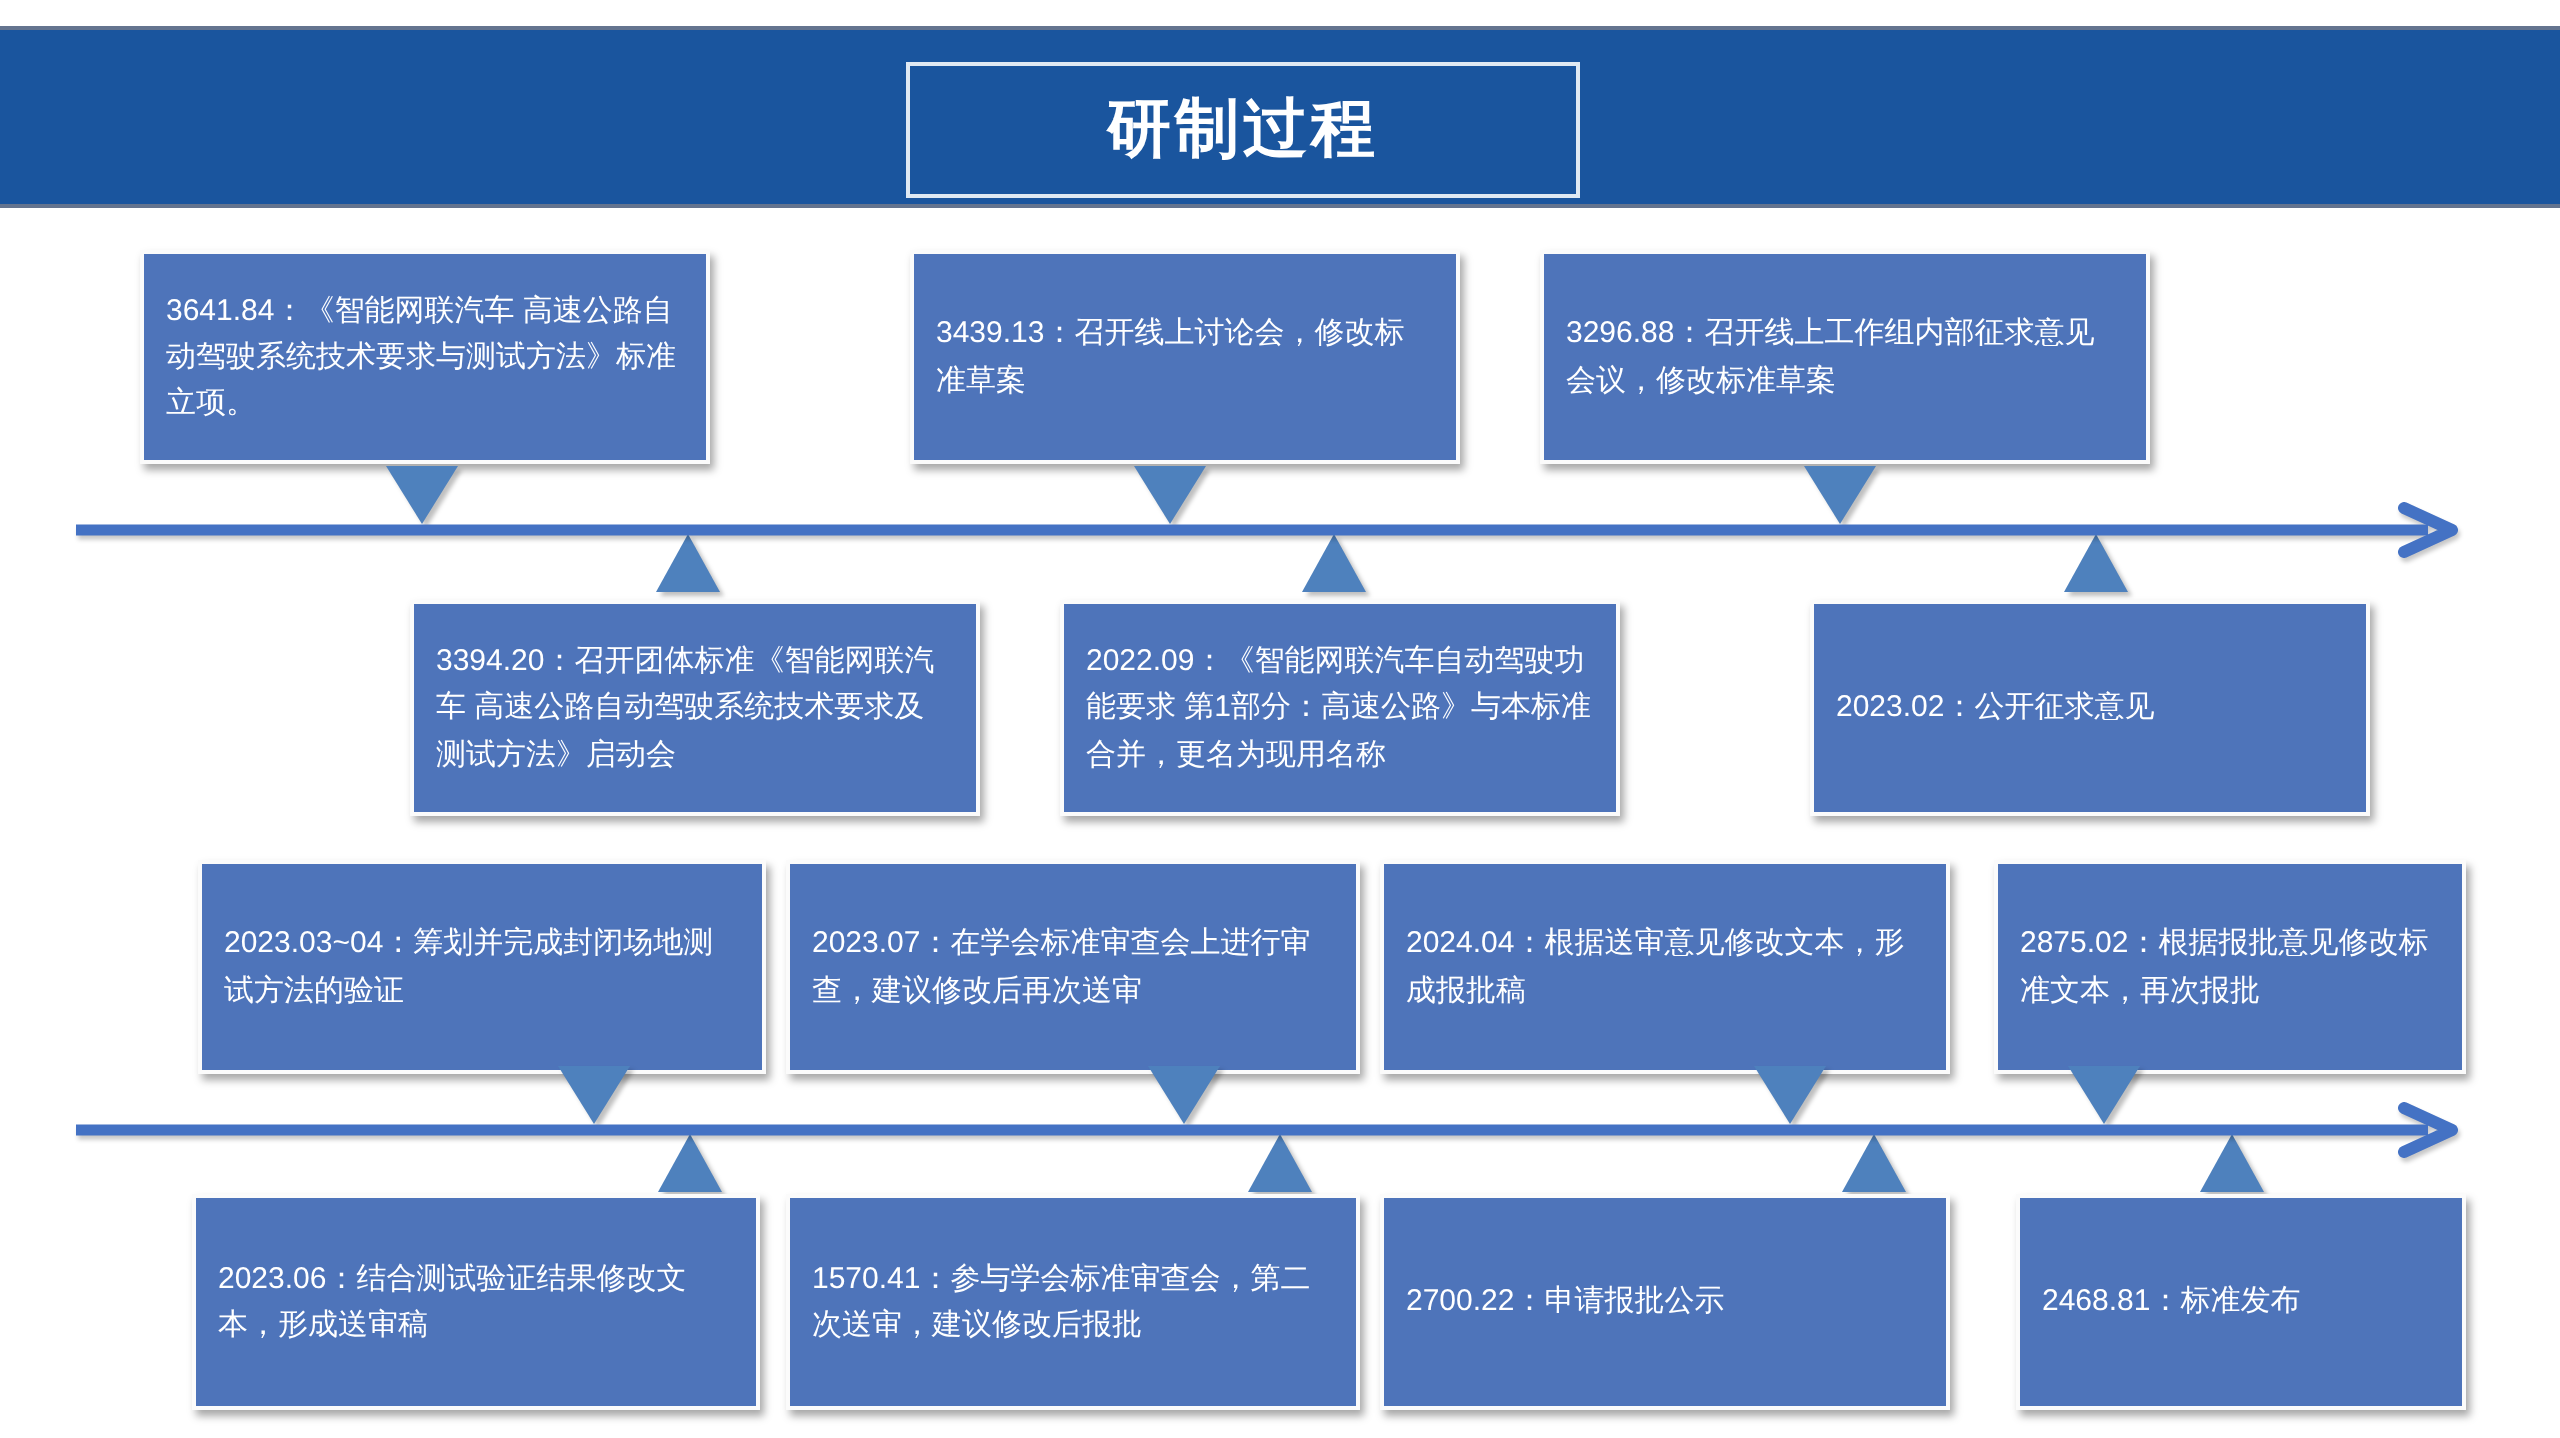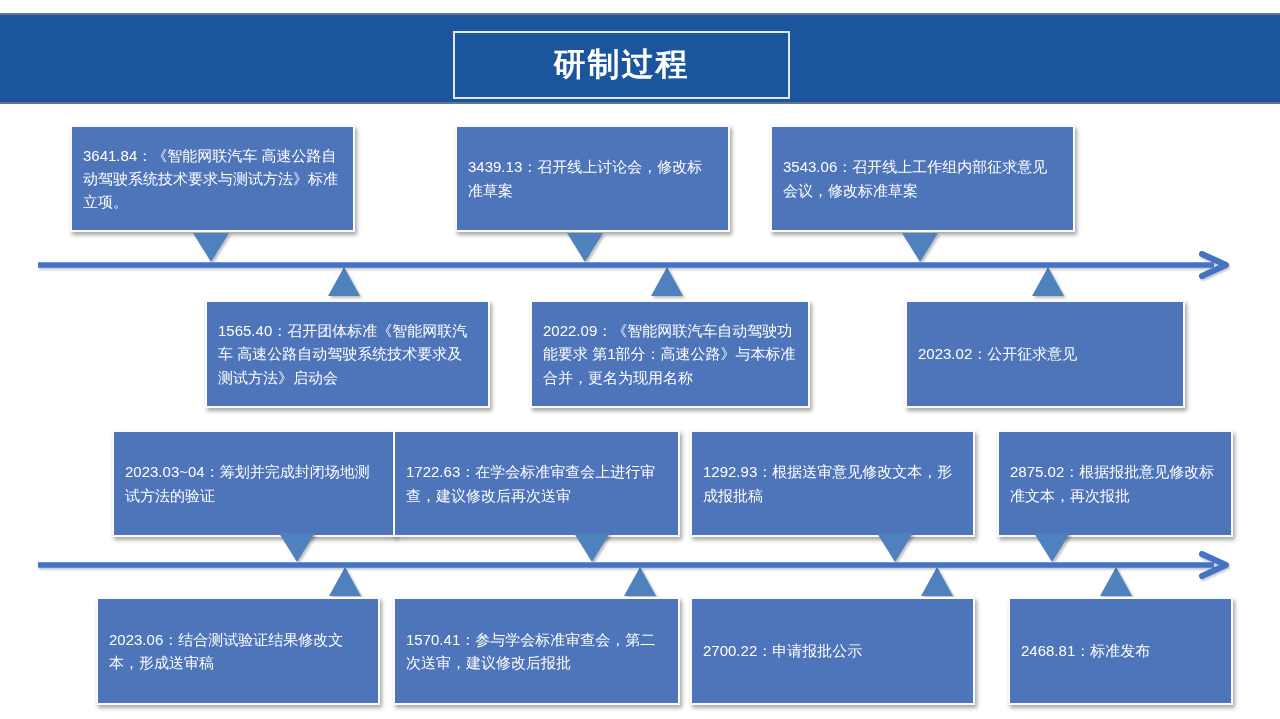--- a/index.html
+++ b/index.html
@@ -70,53 +70,53 @@
   </div>
 </div>
 
 <div class="event-box" style="left:70px;top:125px;width:285px;height:107px">
   <span class="event-text">3641.84：《智能网联汽车 高速公路自动驾驶系统技术要求与测试方法》标准立项。</span>
 </div>
 <div class="event-box" style="left:455px;top:125px;width:275px;height:107px">
   <span class="event-text">3439.13：召开线上讨论会，修改标准草案</span>
 </div>
 <div class="event-box" style="left:770px;top:125px;width:305px;height:107px">
-  <span class="event-text">3543.06：召开线上工作组内部征求意见会议，修改标准草案</span>
+  <span class="event-text">3296.88：召开线上工作组内部征求意见会议，修改标准草案</span>
 </div>
 
 <div class="tri tri-down" style="left:193px;top:233px"></div>
 <div class="tri tri-down" style="left:567px;top:233px"></div>
 <div class="tri tri-down" style="left:902px;top:233px"></div>
 <div class="tri tri-up" style="left:328px;top:267px"></div>
 <div class="tri tri-up" style="left:651px;top:267px"></div>
 <div class="tri tri-up" style="left:1032px;top:267px"></div>
 
 <svg class="tl-svg" style="top:250px" viewBox="0 0 1280 30">
   <line x1="38" y1="15" x2="1214" y2="15" stroke="currentColor" stroke-width="5.5"></line>
   <path d="M1202 4 L1226 15 L1202 26" fill="none" stroke="currentColor" stroke-width="6" stroke-linecap="round" stroke-linejoin="round"></path>
 </svg>
 
 <div class="event-box" style="left:205px;top:300px;width:285px;height:108px">
-  <span class="event-text">1565.40：召开团体标准《智能网联汽车 高速公路自动驾驶系统技术要求及测试方法》启动会</span>
+  <span class="event-text">3394.20：召开团体标准《智能网联汽车 高速公路自动驾驶系统技术要求及测试方法》启动会</span>
 </div>
 <div class="event-box" style="left:530px;top:300px;width:280px;height:108px">
   <span class="event-text">2022.09：《智能网联汽车自动驾驶功能要求 第1部分：高速公路》与本标准合并，更名为现用名称</span>
 </div>
 <div class="event-box" style="left:905px;top:300px;width:280px;height:108px">
   <span class="event-text">2023.02：公开征求意见</span>
 </div>
 
-<div class="event-box" style="left:112px;top:430px;width:284px;height:107px">
+<div class="event-box" style="left:99px;top:430px;width:284px;height:107px">
   <span class="event-text">2023.03~04：筹划并完成封闭场地测试方法的验证</span>
 </div>
 <div class="event-box" style="left:393px;top:430px;width:287px;height:107px">
-  <span class="event-text">1722.63：在学会标准审查会上进行审查，建议修改后再次送审</span>
+  <span class="event-text">2023.07：在学会标准审查会上进行审查，建议修改后再次送审</span>
 </div>
 <div class="event-box" style="left:690px;top:430px;width:285px;height:107px">
-  <span class="event-text">1292.93：根据送审意见修改文本，形成报批稿</span>
+  <span class="event-text">2024.04：根据送审意见修改文本，形成报批稿</span>
 </div>
 <div class="event-box" style="left:997px;top:430px;width:236px;height:107px">
   <span class="event-text">2875.02：根据报批意见修改标准文本，再次报批</span>
 </div>
 
 <div class="tri tri-down" style="left:279px;top:533px"></div>
 <div class="tri tri-down" style="left:574px;top:533px"></div>
 <div class="tri tri-down" style="left:877px;top:533px"></div>
 <div class="tri tri-down" style="left:1034px;top:533px"></div>
 <div class="tri tri-up" style="left:329px;top:567px"></div>

